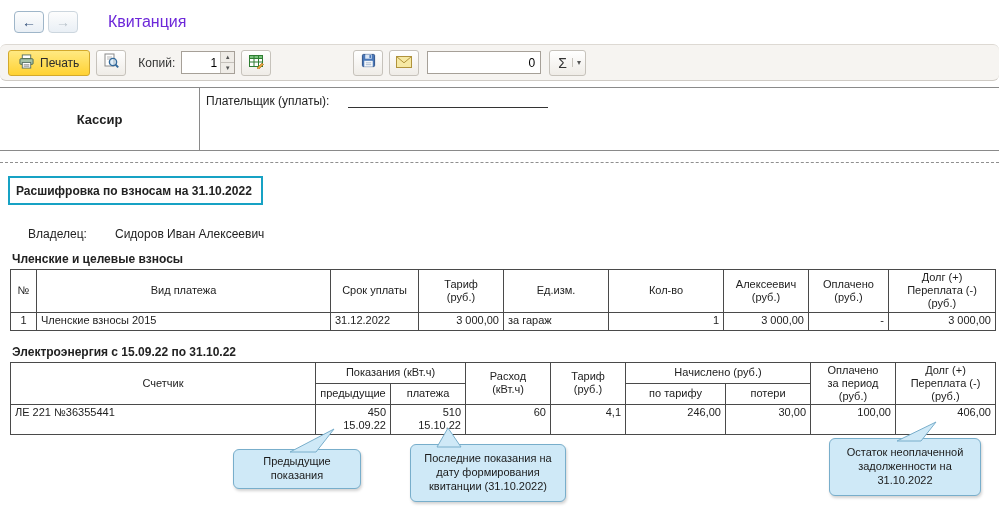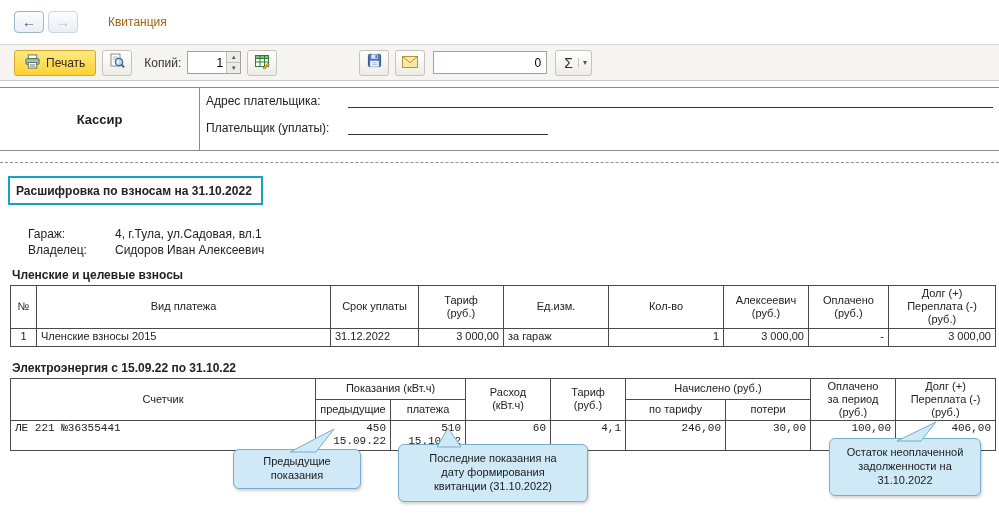--- a/index.html
+++ b/index.html
@@ -10,26 +10,26 @@
   }
 
   
   .titlebar { display:flex; align-items:center; height:44px; padding-left:14px; background:#fff; }
   .nav-btn {
     width:30px; height:22px; border:1px solid #9fb6c9; border-radius:4px;
     background:linear-gradient(#fdfdfd,#e9eff5); display:flex; align-items:center; justify-content:center;
     font-size:14px; font-weight:bold; color:#33507a; margin-right:4px; cursor:pointer;
   }
   .nav-btn.disabled { color:#b9c2ca; border-color:#ccd6de; }
-  .page-title { font-size:12px; color:#a16207; margin-left:26px; }
+  .page-title { font-size:16px; color:#6d28d9; margin-left:26px; }
 
   
   .toolbar {
     display:flex; align-items:center; height:37px; background:#f6f4f1;
-    border-top:1px solid #ddd9d3; border-bottom:1px solid #cfcbc5; padding:0 14px;
+    border-top:1px solid #ddd9d3; border-bottom:1px solid #cfcbc5; padding:0 8px;border-radius:6px;
   }
   .btn-print {
     display:flex; align-items:center; gap:6px; height:26px; padding:0 10px;
     background:linear-gradient(#ffe982,#ffd233); border:1px solid #d3a92c; border-radius:3px;
     font-size:12px; color:#2b2b2b; cursor:pointer;
   }
   .icon-btn {
     width:30px; height:26px; margin-left:6px; border:1px solid #c6c2bb; border-radius:3px;
     background:linear-gradient(#ffffff,#efece7); display:flex; align-items:center; justify-content:center; cursor:pointer;
   }
@@ -82,31 +82,31 @@
   table.report { border-collapse:collapse; table-layout:fixed; width:985px; margin:3px 0 0 10px; }
   table.report th, table.report td {
     border:1px solid #4a4a4a; font-size:11px; padding:1px 4px; white-space:pre-line;
     font-weight:normal; line-height:1.2; overflow:hidden;
   }
   table.report th { text-align:center; vertical-align:middle; }
   table.report td { vertical-align:top; }
   .ta-r { text-align:right; }
   .ta-c { text-align:center; }
   .row-h { height:18px; }
-  .row-h2 { height:30px;font-family:Liberation Mono, monospace; }
+  .row-h2 { height:30px; }
 
   
   .callout {
     position:absolute; z-index:2; background:#cfe9f7; border:1px solid #78aecb; border-radius:6px;
     font-size:11px; color:#1a1a1a; text-align:center; white-space:pre-line;
     display:flex; align-items:center; justify-content:center; padding:3px 5px;
     box-shadow:1px 2px 3px rgba(0,0,0,0.18); line-height:1.25;
   }
   #callout-1 { left:233px; top:449px; width:128px; height:40px; }
-  #callout-2 { left:398px; top:444px; width:190px; height:58px; }
+  #callout-2 { left:410px; top:444px; width:156px; height:58px; }
   #callout-3 { left:829px; top:438px; width:152px; height:58px; }
   .pointer-layer { position:absolute; left:0; top:0; width:999px; height:519px; z-index:3; pointer-events:none; }
 </style>
 </head>
 <body>
 
 
 
 
 <div class="titlebar">
@@ -201,41 +201,33 @@
   </div>
 </div>
 
 
 <div class="slip">
   <div class="slip-left">
     <span class="cashier">Кассир</span>
   </div>
   <div class="slip-right">
     <div class="slip-row">
-      <span class="slip-label">Адрес плательщика:</span>
-      <span class="fill-line long"></span>
-    </div>
-    <div class="slip-row">
       <span class="slip-label">Плательщик (уплаты):</span>
       <span class="fill-line short"></span>
     </div>
   </div>
 </div>
 <div class="cutline"></div>
 
 
 <div class="section-highlight">
   <b>Расшифровка по взносам на 31.10.2022</b>
 </div>
 
 <div class="info-rows">
-  <div class="info-row">
-    <span class="lbl">Гараж:</span>
-    <span>4, г.Тула, ул.Садовая, вл.1</span>
-  </div>
   <div class="info-row">
     <span class="lbl">Владелец:</span>
     <span>Сидоров Иван Алексеевич</span>
   </div>
 </div>
 
 
 <div class="tbl-title">Членские и целевые взносы</div>
 <table class="report">
   <colgroup>

